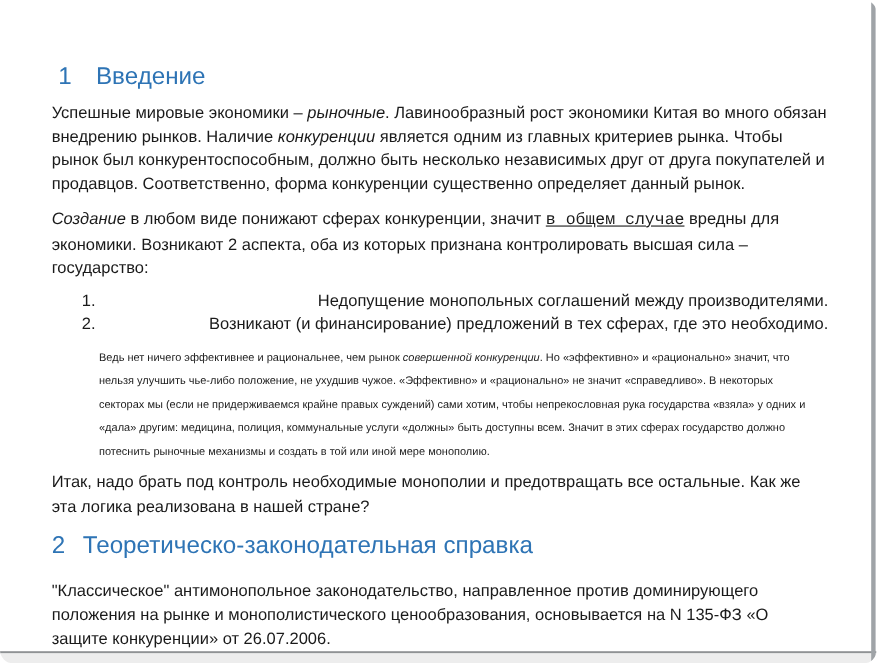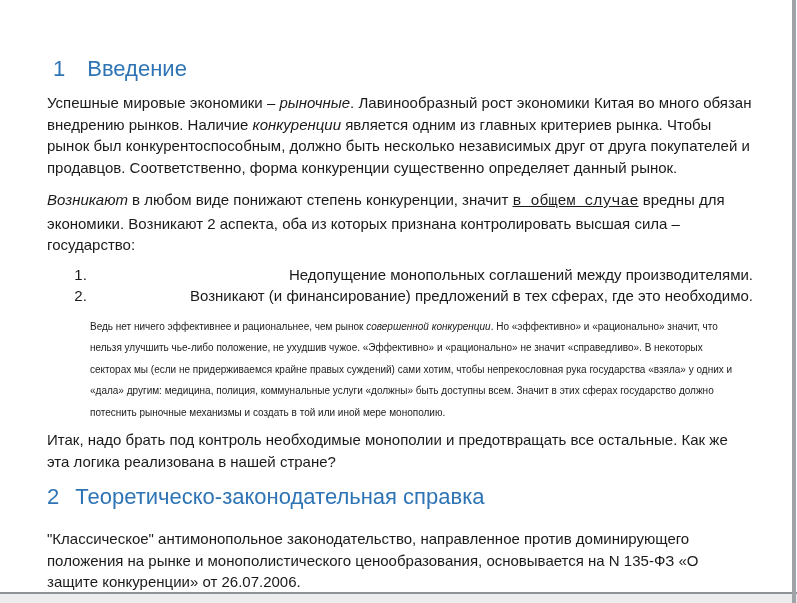--- a/index.html
+++ b/index.html
@@ -4,20 +4,21 @@
 <style>
   html, body { margin: 0; padding: 0; background: #ffffff; }
   .screen {
     position: relative;
     width: 797px;
     height: 603px;
     background: #ffffff;
     overflow: hidden;
     font-family: "Liberation Sans", sans-serif;
     color: #1a1a1a;
+    border-radius: 12px;
   }
   .doc {
     position: absolute;
     top: 0; left: 0;
     width: 706px;
     padding: 56px 44px 0 47px;
   }
   h1.heading {
     font-size: 22px;
     line-height: 26px;
@@ -86,21 +87,21 @@
 
     <h1 class="heading h-intro">
       <span class="hnum">1</span><span>Введение</span>
     </h1>
 
     <p class="body-p">
       <span>Успешные мировые экономики – </span><em class="it">рыночные</em><span>. Лавинообразный рост экономики Китая во много обязан внедрению рынков. Наличие </span><em class="it">конкуренции</em><span> является одним из главных критериев рынка. Чтобы рынок был конкурентоспособным, должно быть несколько независимых друг от друга покупателей и продавцов. Соответственно, форма конкуренции существенно определяет данный рынок.</span>
     </p>
 
     <p class="body-p p-monopoly">
-      <em class="it">Возникают</em><span> в любом виде понижают степень конкуренции, значит </span><span class="ul">в общем случае</span><span> вредны для экономики. Возникают 2 аспекта, оба из которых признана контролировать высшая сила – государство:</span>
+      <em class="it">Создание</em><span> в любом виде понижают сферах конкуренции, значит </span><span class="ul">в общем случае</span><span> вредны для экономики. Возникают 2 аспекта, оба из которых признана контролировать высшая сила – государство:</span>
     </p>
 
     <ol class="aspects">
       <li>Недопущение монопольных соглашений между производителями.</li>
       <li>Возникают (и финансирование) предложений в тех сферах, где это необходимо.</li>
     </ol>
 
     <blockquote class="quote-block">
       <span>Ведь нет ничего эффективнее и рациональнее, чем рынок </span><em class="it">совершенной конкуренции</em><span>. Но «эффективно» и «рационально» значит, что нельзя улучшить чье-либо положение, не ухудшив чужое. «Эффективно» и «рационально» не значит «справедливо». В некоторых секторах мы (если не придерживаемся крайне правых суждений) сами хотим, чтобы непрекословная рука государства «взяла» у одних и «дала» другим: медицина, полиция, коммунальные услуги «должны» быть доступны всем. Значит в этих сферах государство должно потеснить рыночные механизмы и создать в той или иной мере монополию.</span>
     </blockquote>

